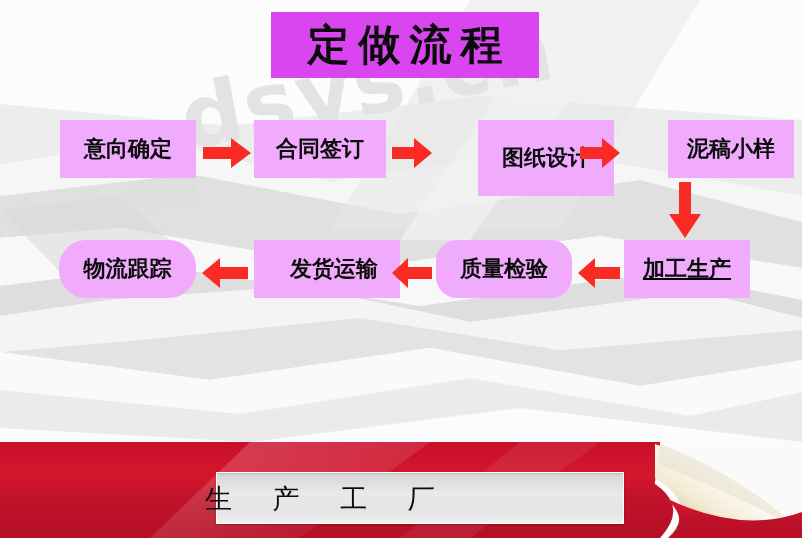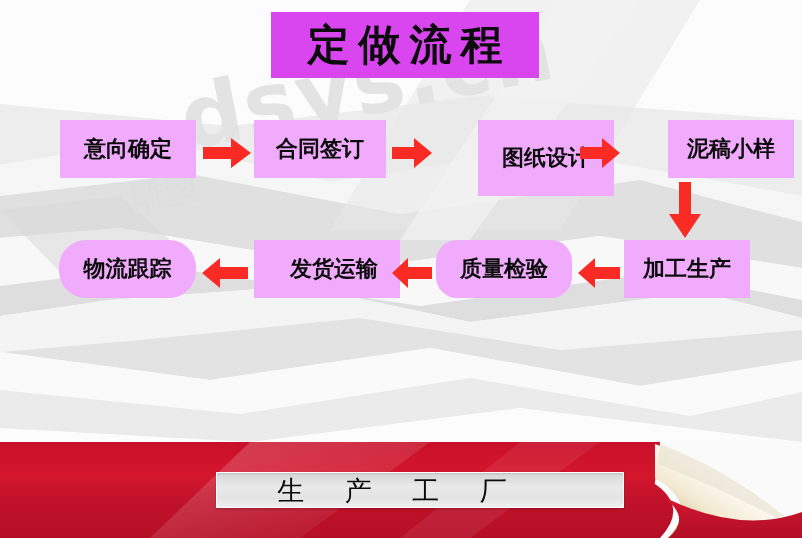--- a/index.html
+++ b/index.html
@@ -106,27 +106,27 @@
     width: 802px;
     height: 96px;
     overflow: hidden;
   }
   .footer-plate {
     position: absolute;
     z-index: 5;
     left: 216px;
     top: 472px;
     width: 408px;
-    height: 36px;
+    height: 52px;
     background: linear-gradient(180deg, #bfbfbf 0%, #d8d8d8 6%, #e9e9e9 40%, #e4e4e4 75%, #efefef 100%);
     border: 1px solid #ffffff;
     box-sizing: border-box;
     display: flex;
     align-items: center;
-    justify-content: center;
+    justify-content: flex-start;
     box-shadow: 0 1px 2px rgba(0,0,0,0.25);
   }
   .footer-text {
     color: #0b0b0b;
     font-size: 27px;
     font-weight: normal;
     letter-spacing: 16px;
     text-indent: 16px;
     line-height: 1;
     position: relative;
@@ -190,21 +190,21 @@
 
   <div class="flow-box" style="left:59px;  top:240px; width:137px; height:58px;border-radius:27px;">
     <span class="flow-label">物流跟踪</span>
   </div>
   <div class="flow-box" style="left:254px; top:240px; width:132px; height:58px;padding-left:14px;">
     <span class="flow-label">发货运输</span>
   </div>
   <div class="flow-box" style="left:436px; top:240px; width:136px; height:58px;border-radius:21px;">
     <span class="flow-label">质量检验</span>
   </div>
-  <div class="flow-box" style="left:624px; top:240px; width:126px; height:58px;">
+  <div class="flow-box" style="left:624px; top:240px; width:126px; height:58px;text-decoration:underline;">
     <span class="flow-label">加工生产</span>
   </div>
 
   <svg class="arrow" style="left:202px; top:256px;" width="46" height="34" viewBox="0 0 46 34">
     <polygon points="46,11 18,11 18,2 0,17 18,32 18,23 46,23" fill="#fa2a24"></polygon>
   </svg>
   <svg class="arrow" style="left:392px; top:256px;" width="40" height="34" viewBox="0 0 40 34">
     <polygon points="40,11 16,11 16,2 0,17 16,32 16,23 40,23" fill="#fa2a24"></polygon>
   </svg>
   <svg class="arrow" style="left:578px; top:256px;" width="42" height="34" viewBox="0 0 42 34">

